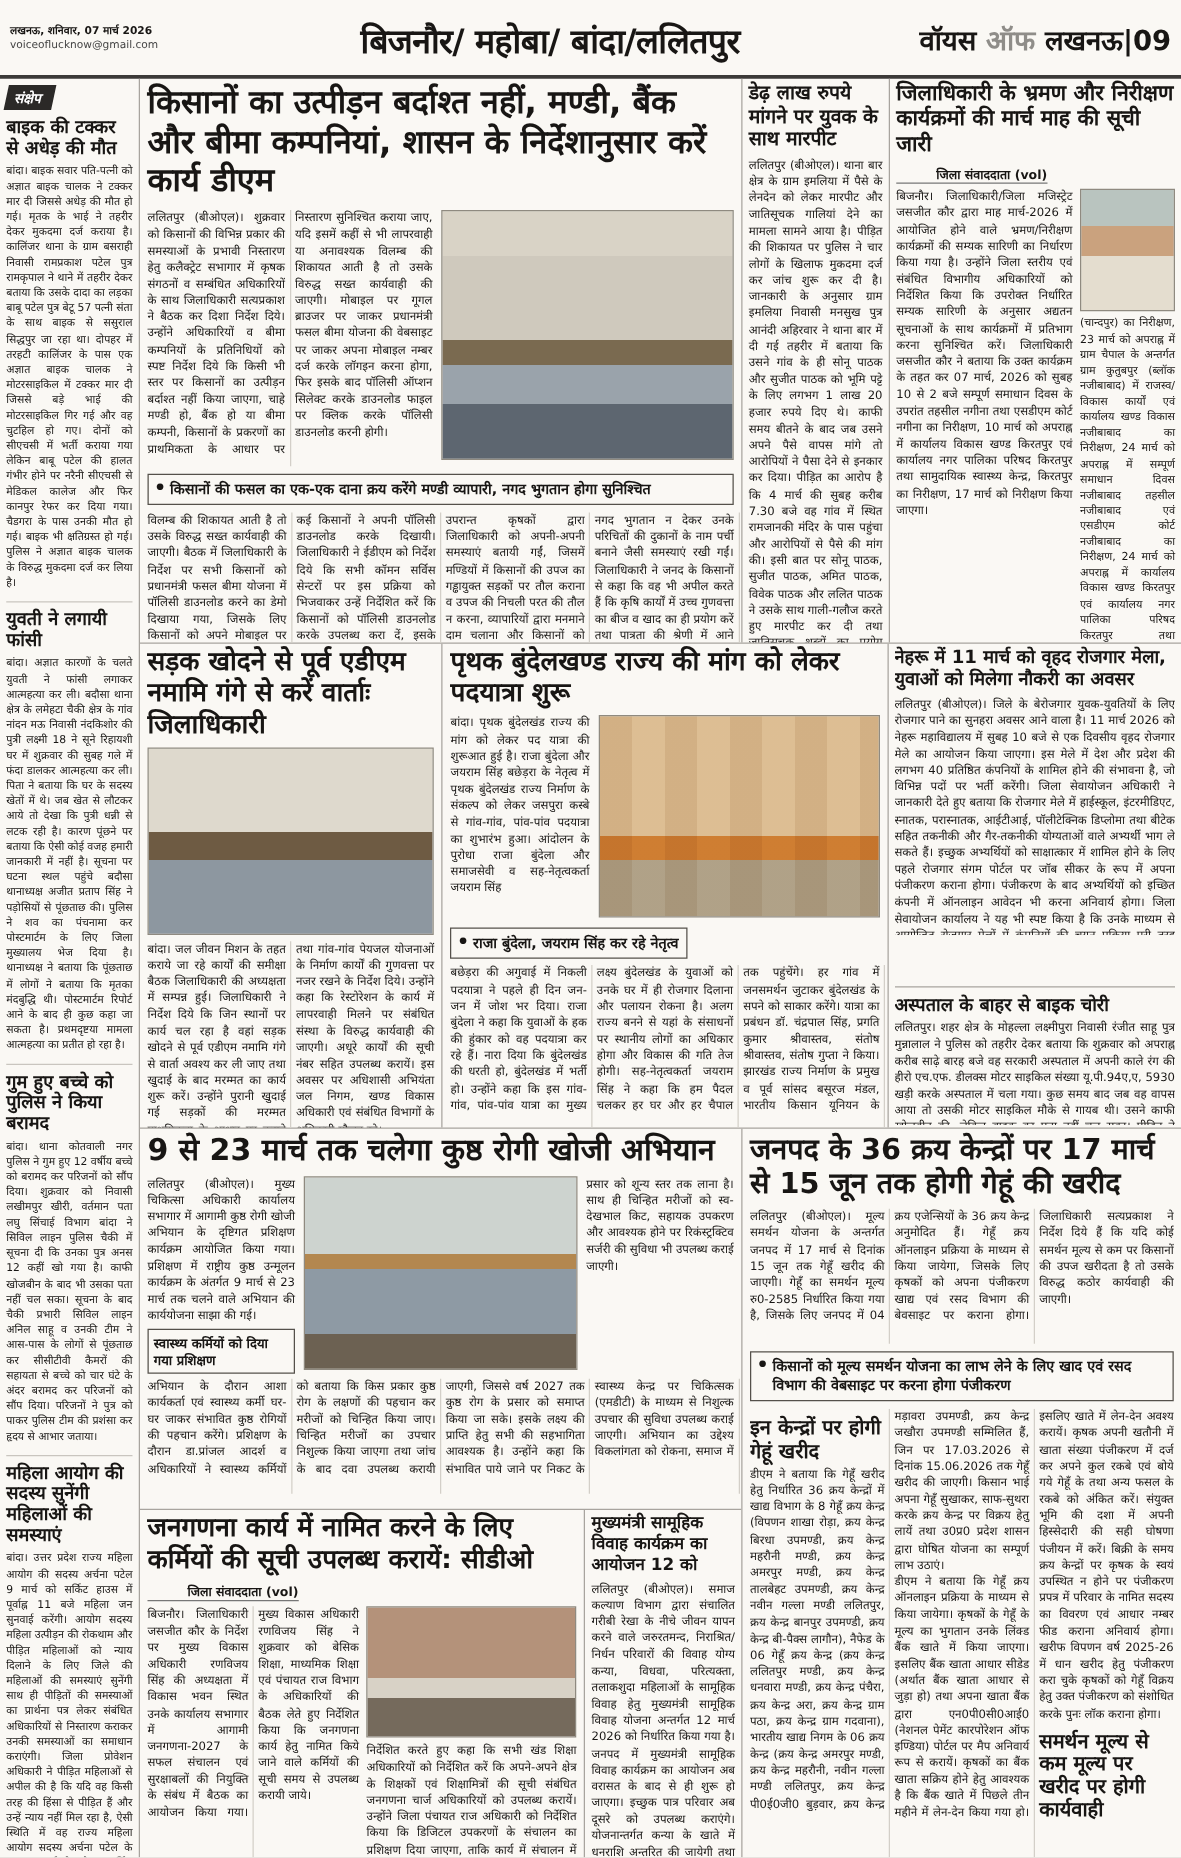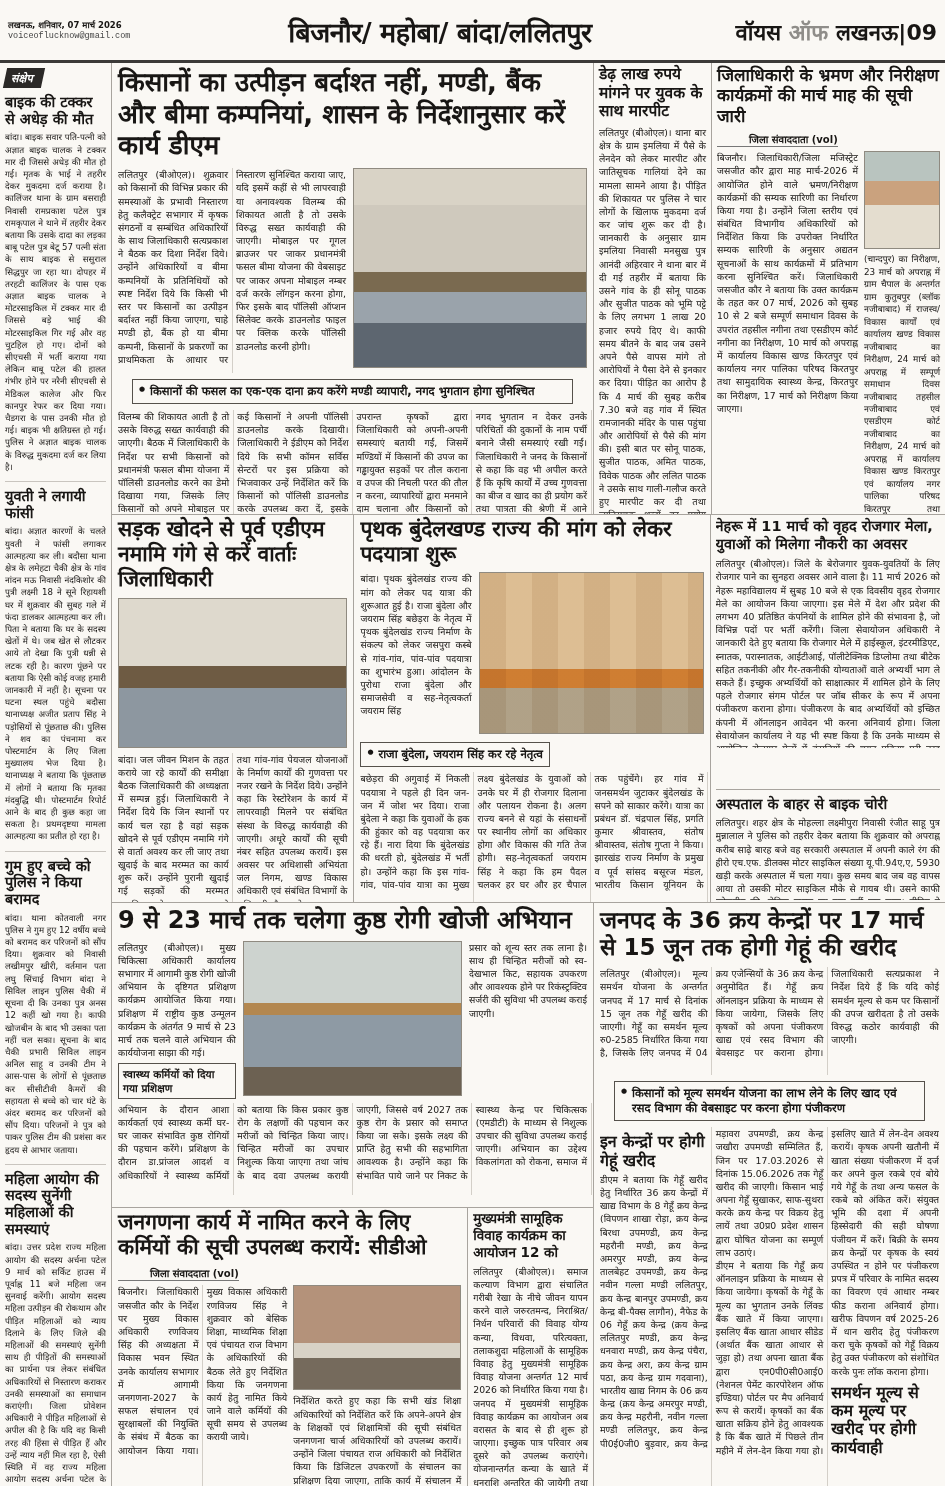--- a/index.html
+++ b/index.html
@@ -6,21 +6,21 @@
   html,body { background:#d8d5cf; }
   body { font-family:"DejaVu Sans", sans-serif; color:#181614; }
   .page { width:945px; height:1486px; margin:0 auto; background:#faf8f4; overflow:hidden;
           display:flex; flex-direction:column; }
 
   
   .masthead { height:63px; display:flex; align-items:center; padding:4px 8px 2px;
               border-bottom:3px solid #3c3a38; flex:0 0 auto; }
   .mh-left { width:150px; font-size:8.5px; line-height:1.3; }
   .mh-left .date { font-weight:bold; }
-  .mh-left .mail { color:#444;font-family:Liberation Mono, monospace; }
+  .mh-left .mail { color:#444; }
   .mh-center { flex:1; text-align:center; font-size:27px; font-weight:800; letter-spacing:-.5px; }
   .mh-right { width:215px; text-align:right; font-size:22px; font-weight:800; white-space:nowrap; }
   .mh-right .of { color:#8f8d89; }
 
   
   .sheet { flex:1; display:flex; min-height:0; }
   .rail { width:112px; flex:0 0 auto; border-right:1px solid #a8a49e; padding:4px 5px; overflow:hidden; }
   .mainarea { flex:1; display:flex; flex-direction:column; min-width:0; }
 
   
@@ -34,21 +34,21 @@
 
   
   article { overflow:hidden; }
   .kicker { font-size:10px; font-weight:bold; border-bottom:1px solid #777; display:inline-block;
             margin:2px 0 4px;padding-left:32px; }
   .body { font-size:9.3px; line-height:1.42; text-align:justify; }
   .cols2 { column-count:2; column-gap:8px; column-rule:1px solid #d3cfc8; }
   .cols3 { column-count:3; column-gap:8px; column-rule:1px solid #d3cfc8; }
   .cols4 { column-count:4; column-gap:8px; column-rule:1px solid #d3cfc8; }
   .photo { background:#b9b2a4; border:1px solid #8f8a80; }
-  .bulletbox { border:1.5px solid #55514b; padding:4px 6px; margin:6px 14px; }
+  .bulletbox { border:1.5px solid #55514b; padding:4px 6px; margin:6px 0; }
   .bulletbox .bl { font-size:11.5px; font-weight:800; line-height:1.3; position:relative; padding-left:11px; }
   .bulletbox .bl::before { content:"●"; position:absolute; left:0; top:1px; font-size:7px; }
   .subhead { font-size:15px; font-weight:800; line-height:1.15; margin:6px 0 3px; }
 
   
   .row1 { display:flex; height:452px; border-bottom:1px solid #a8a49e; }
   .lead { width:482px; padding:2px 6px; border-right:1px solid #a8a49e; }
   .lead h1 { font-size:26px; line-height:1.22; font-weight:800; margin:2px 0 6px; }
   .lead-top { display:flex; gap:7px; height:205px; margin-bottom:4px; }
   .lead-top .body { flex:1; }

